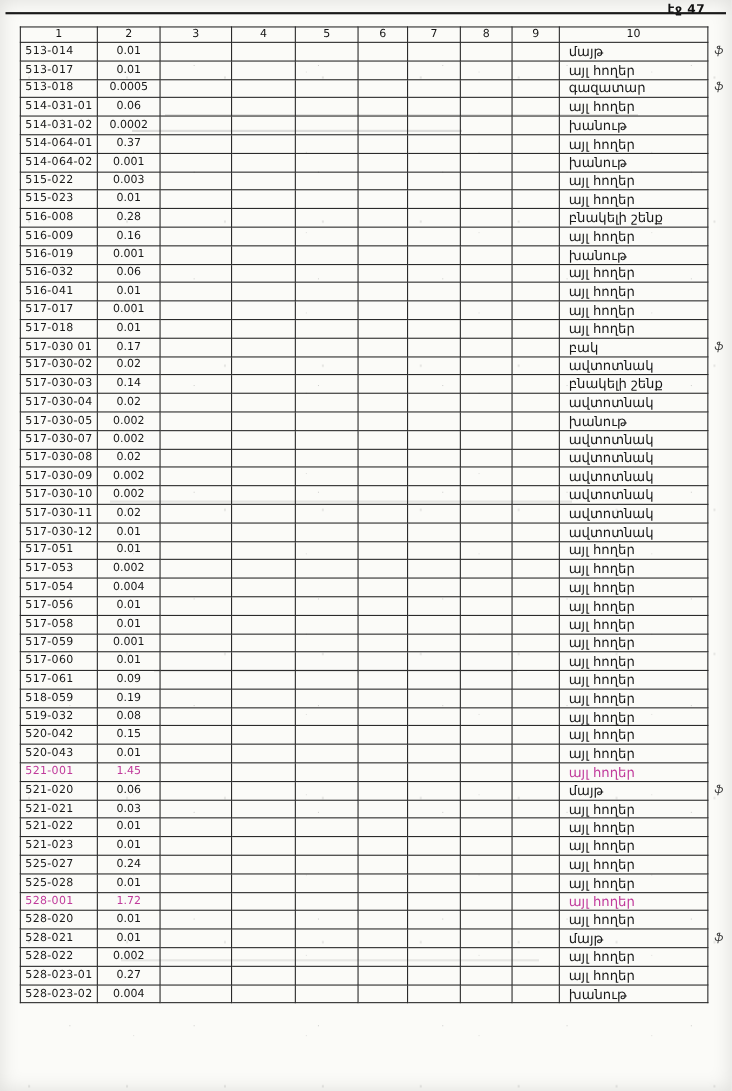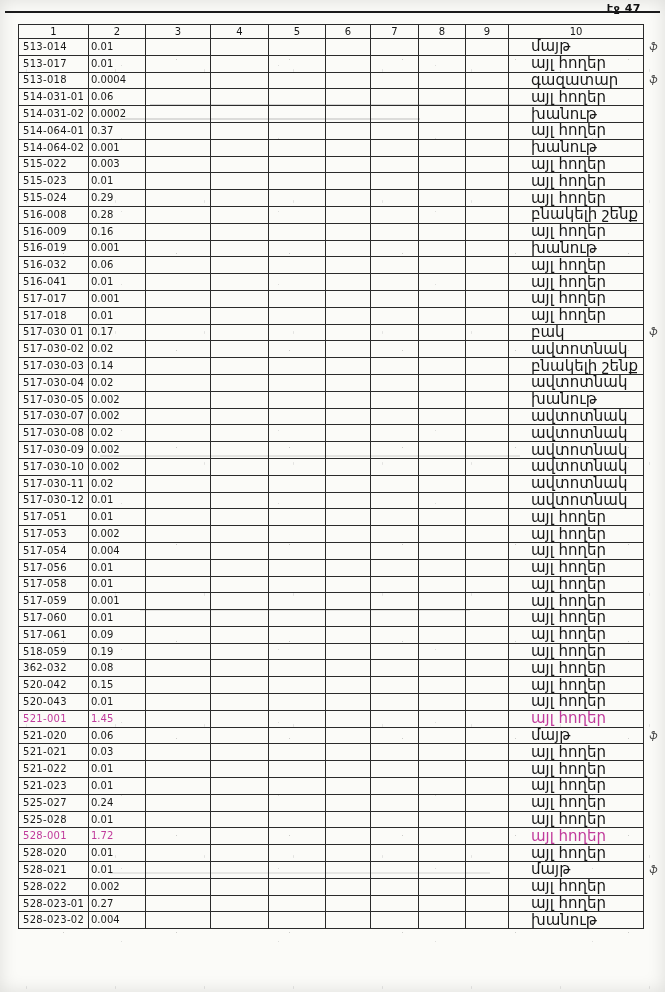--- a/index.html
+++ b/index.html
@@ -38,22 +38,22 @@
     padding:0 2px;
   }
   .cadastre th{
     height:13px;font-size:10px;font-weight:normal;text-align:center;color:#151515;
   }
   .cadastre tbody tr{height:16.8px;}
   .cadastre td{
     font-size:10px;color:#181818;vertical-align:middle;line-height:1;
   }
   td.col1{padding-left:4px;letter-spacing:.3px;}
-  td.col2{}
-  td.col10{font-size:15px;padding-left:22px;}
+  td.col2{text-align:center;}
+  td.col10{font-size:12px;padding-left:8px;}
   .cadastre .note-cell{
     border:none;background:transparent;
     font-size:10px;color:#3c3c3c;text-align:center;font-style:italic;
   }
   tr.magenta td{color:#c03a9b;margin-left:20px;}
   .artifact{
     position:absolute;background:#222;opacity:.14;pointer-events:none;
   }
   .a1{top:118px;left:120px;width:300px;height:2px;}
   .a2{top:455px;left:100px;width:420px;height:2px;opacity:.10;}
@@ -126,21 +126,21 @@
           <td class="col5"></td>
           <td class="col6"></td>
           <td class="col7"></td>
           <td class="col8"></td>
           <td class="col9"></td>
           <td class="col10">այլ հողեր</td>
           <td class="note-cell"></td>
         </tr>
         <tr>
           <td class="col1">513-018</td>
-          <td class="col2">0.0004</td>
+          <td class="col2">0.0005</td>
           <td class="col3"></td>
           <td class="col4"></td>
           <td class="col5"></td>
           <td class="col6"></td>
           <td class="col7"></td>
           <td class="col8"></td>
           <td class="col9"></td>
           <td class="col10">գազատար</td>
           <td class="note-cell">ֆ</td>
         </tr>
@@ -216,33 +216,20 @@
           <td class="col4"></td>
           <td class="col5"></td>
           <td class="col6"></td>
           <td class="col7"></td>
           <td class="col8"></td>
           <td class="col9"></td>
           <td class="col10">այլ հողեր</td>
           <td class="note-cell"></td>
         </tr>
         <tr>
-          <td class="col1">515-024</td>
-          <td class="col2">0.29</td>
-          <td class="col3"></td>
-          <td class="col4"></td>
-          <td class="col5"></td>
-          <td class="col6"></td>
-          <td class="col7"></td>
-          <td class="col8"></td>
-          <td class="col9"></td>
-          <td class="col10">այլ հողեր</td>
-          <td class="note-cell"></td>
-        </tr>
-        <tr>
           <td class="col1">516-008</td>
           <td class="col2">0.28</td>
           <td class="col3"></td>
           <td class="col4"></td>
           <td class="col5"></td>
           <td class="col6"></td>
           <td class="col7"></td>
           <td class="col8"></td>
           <td class="col9"></td>
           <td class="col10">բնակելի շենք</td>
@@ -580,21 +567,21 @@
           <td class="col4"></td>
           <td class="col5"></td>
           <td class="col6"></td>
           <td class="col7"></td>
           <td class="col8"></td>
           <td class="col9"></td>
           <td class="col10">այլ հողեր</td>
           <td class="note-cell"></td>
         </tr>
         <tr>
-          <td class="col1">362-032</td>
+          <td class="col1">519-032</td>
           <td class="col2">0.08</td>
           <td class="col3"></td>
           <td class="col4"></td>
           <td class="col5"></td>
           <td class="col6"></td>
           <td class="col7"></td>
           <td class="col8"></td>
           <td class="col9"></td>
           <td class="col10">այլ հողեր</td>
           <td class="note-cell"></td>

